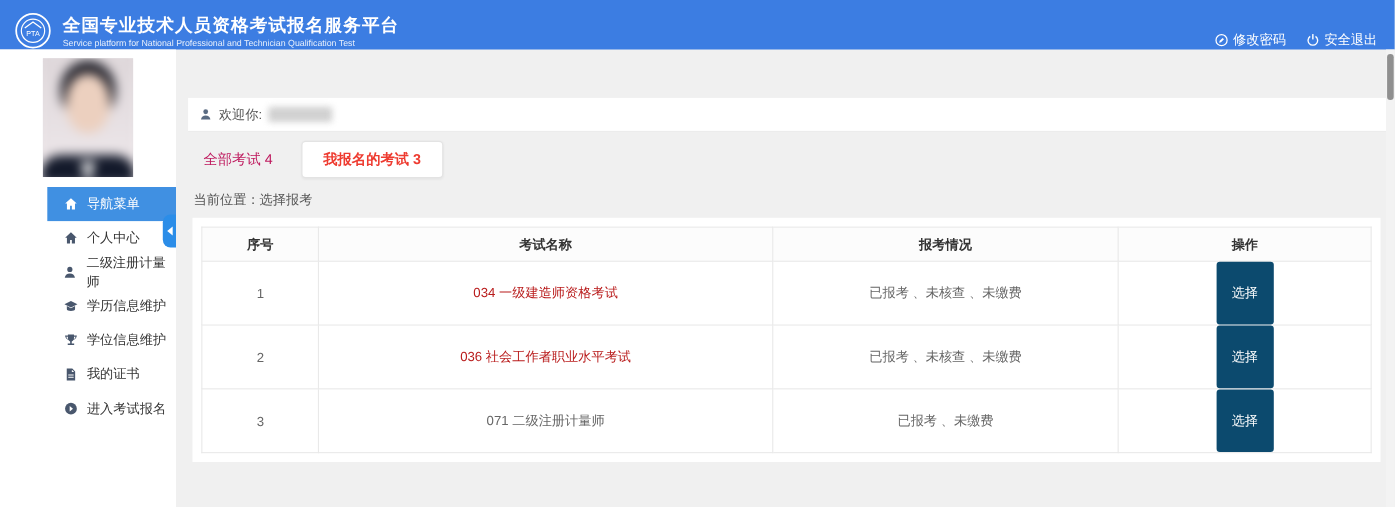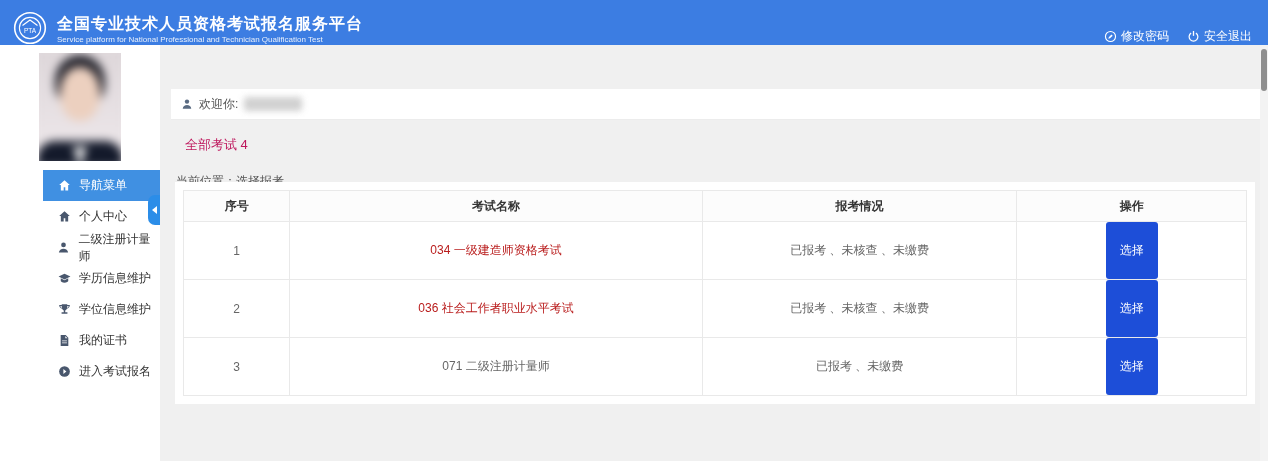--- a/index.html
+++ b/index.html
@@ -63,30 +63,30 @@
   .blur-name { display:inline-block; width:58px; height:14px; background:#c9c9c9; border-radius:2px; filter:blur(3px); opacity:.85; }
   .tabs { position:absolute; left:25px; top:43px; display:flex; align-items:flex-end; gap:26px; height:30px; }
   .tab-inactive { font-size:13px; color:#be185d; padding-bottom:8px; cursor:pointer; }
   .tab-active {
     background:#fff; border:1px solid #e3e3e3; border-radius:4px;
     box-shadow:0 1px 2px rgba(0,0,0,.04);
     padding:7px 19px; font-size:13px; font-weight:bold; color:#ee3b30; cursor:pointer;
   }
   .breadcrumb { position:absolute; left:16px; top:84px; font-size:12px; color:#555; }
   .table-card {
-    position:absolute; left:15px; right:13px; top:93px; background:#fff; padding:8px;
+    position:absolute; left:15px; right:13px; top:109px; background:#fff; padding:8px;
   }
   table { width:100%; border-collapse:collapse; table-layout:fixed; }
   th, td { border:1px solid #e9e9e9; text-align:center; font-size:12px; }
   th { height:31px; color:#333; font-weight:bold; background:#fcfcfc; }
   td { height:44px; color:#666; }
   col.c1 { width:10%; } col.c2 { width:38.8%; } col.c3 { width:29.6%; } col.c4 { width:21.6%; }
   td.name-red { color:#b91c1c; }
   .select-btn {
-    display:inline-block; background:#1d4ed8; color:#fff; font-size:12px;
+    display:inline-block; background:#0c4a6e; color:#fff; font-size:12px;
     border:none; border-radius:3px; padding:20px 14px; cursor:pointer;
     font-family:inherit;
   }
   
   .scrollbar { position:absolute; right:0; top:45px; bottom:0; width:8px; background:#f3f3f3; }
   .scroll-thumb { position:absolute; top:4px; left:1px; width:6px; height:42px; background:#8f8f8f; border-radius:3px; }
 </style>
 </head>
 <body>
 
@@ -208,20 +208,21 @@
           <circle cx="8" cy="4.8" r="2.9"></circle>
           <path d="M2.3 14.2c.4-3.1 2.7-4.8 5.7-4.8s5.3 1.7 5.7 4.8z"></path>
         </svg>
     </span>
     <span>欢迎你:</span>
     <span class="blur-name"></span>
   </div>
 
   <div class="tabs">
     <div class="tab-inactive">全部考试 4</div>
+    <div class="tab-active">我报名的考试 3</div>
   </div>
 
   <div class="breadcrumb">当前位置：选择报考</div>
 
   <div class="table-card">
     <table>
       <colgroup>
           <col class="c1">
           <col class="c2">
           <col class="c3">

